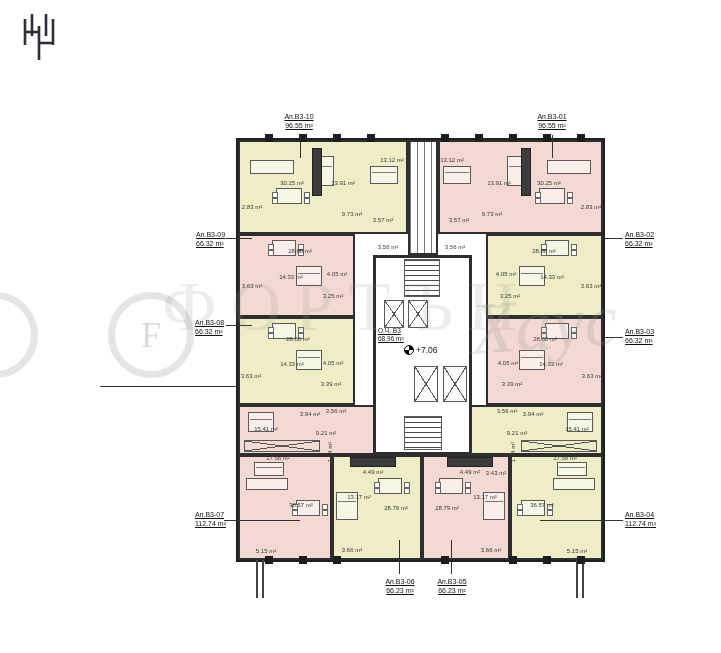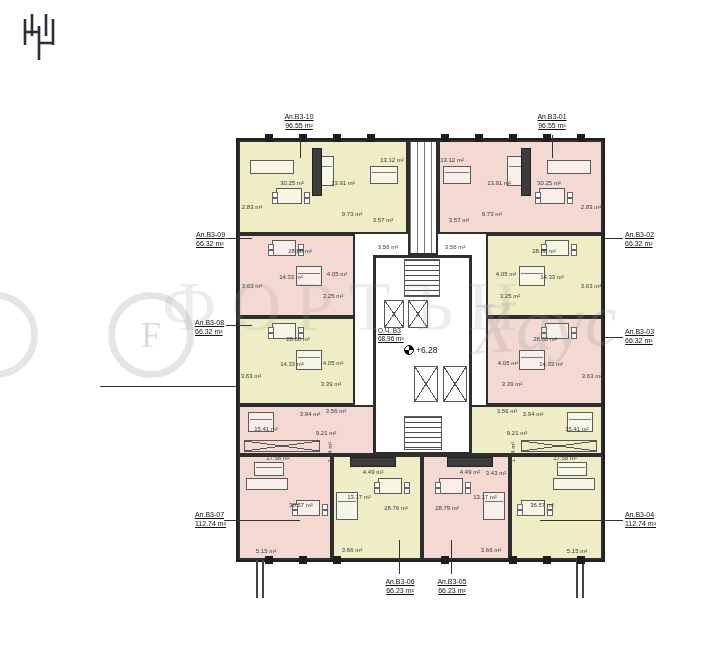--- a/index.html
+++ b/index.html
@@ -343,21 +343,21 @@
         <span>66.23 m²</span>
       </div>
     </div>
 
   <div id="core-label">
     <span>О.Ч. B3</span>
     <span>68.96 m²</span>
   </div>
   <div id="level-mark">
     <div id="level-compass"></div>
-    <div id="level-text">+6.28</div>
+    <div id="level-text">+7.06</div>
   </div>
 
   <div id="watermark">
     <div class="wm-circle" style="left:-48px;top:292px;width:72px;height:72px;font-size:34px;"></div>
     <div class="wm-circle" style="left:108px;top:292px;width:72px;height:72px;font-size:36px;">F</div>
     <div id="wm-letters">ФОРТЪН</div>
     <div id="wm-script">Хаус</div>
   </div>
 
 </div>

